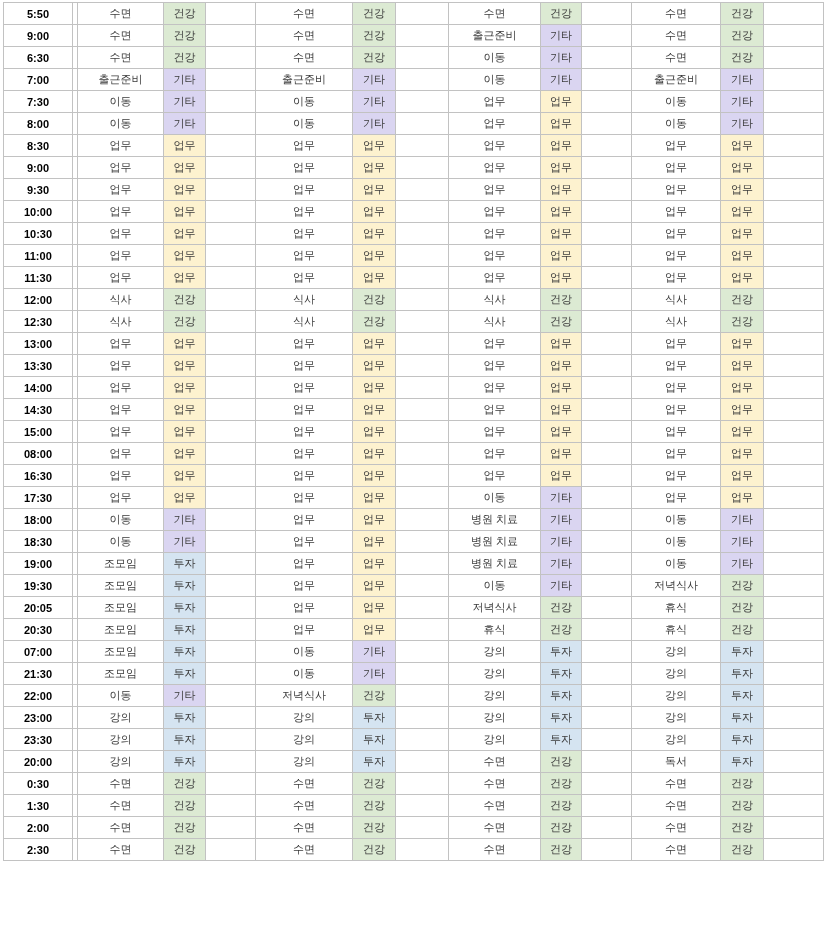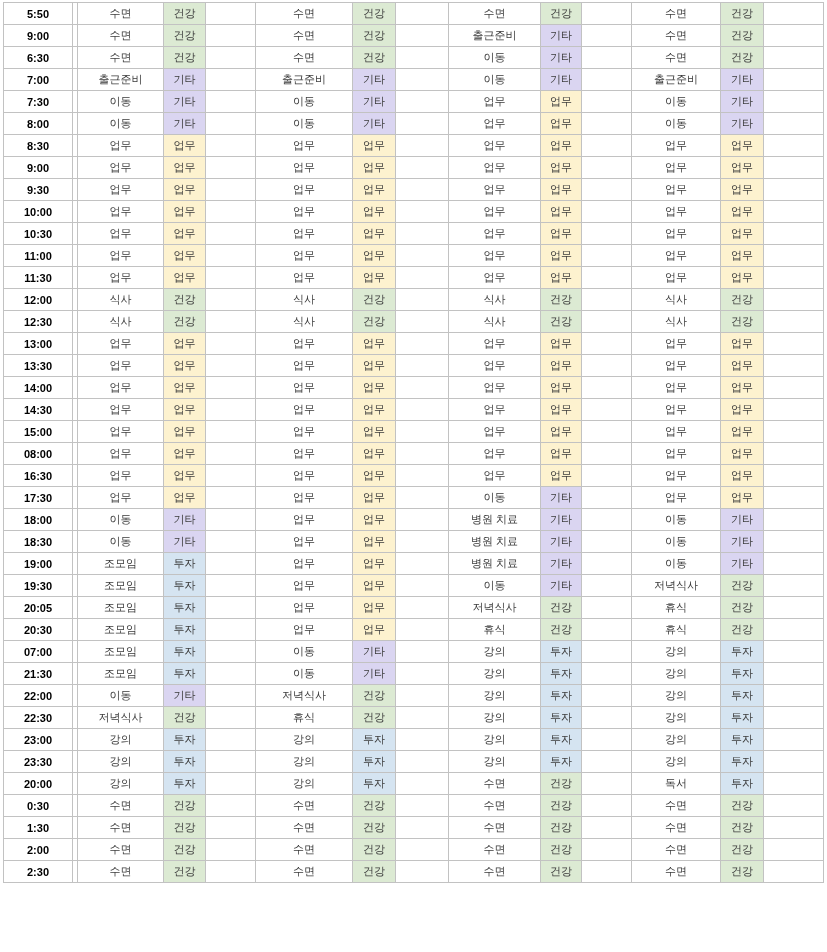--- a/index.html
+++ b/index.html
@@ -548,36 +548,20 @@
           <td class="cat" style="background: rgb(220, 234, 211);">건강</td>
           <td class="gap"></td>
           <td class="act">강의</td>
           <td class="cat" style="background: rgb(213, 228, 241);">투자</td>
           <td class="gap"></td>
           <td class="act">강의</td>
           <td class="cat" style="background: rgb(213, 228, 241);">투자</td>
           <td class="trail"></td>
         </tr>
         <tr>
-          <td class="time">22:30</td>
-          <td class="spacer"></td>
-          <td class="act">저녁식사</td>
-          <td class="cat" style="background: rgb(220, 234, 211);">건강</td>
-          <td class="gap"></td>
-          <td class="act">휴식</td>
-          <td class="cat" style="background: rgb(220, 234, 211);">건강</td>
-          <td class="gap"></td>
-          <td class="act">강의</td>
-          <td class="cat" style="background: rgb(213, 228, 241);">투자</td>
-          <td class="gap"></td>
-          <td class="act">강의</td>
-          <td class="cat" style="background: rgb(213, 228, 241);">투자</td>
-          <td class="trail"></td>
-        </tr>
-        <tr>
           <td class="time">23:00</td>
           <td class="spacer"></td>
           <td class="act">강의</td>
           <td class="cat" style="background: rgb(213, 228, 241);">투자</td>
           <td class="gap"></td>
           <td class="act">강의</td>
           <td class="cat" style="background: rgb(213, 228, 241);">투자</td>
           <td class="gap"></td>
           <td class="act">강의</td>
           <td class="cat" style="background: rgb(213, 228, 241);">투자</td>

